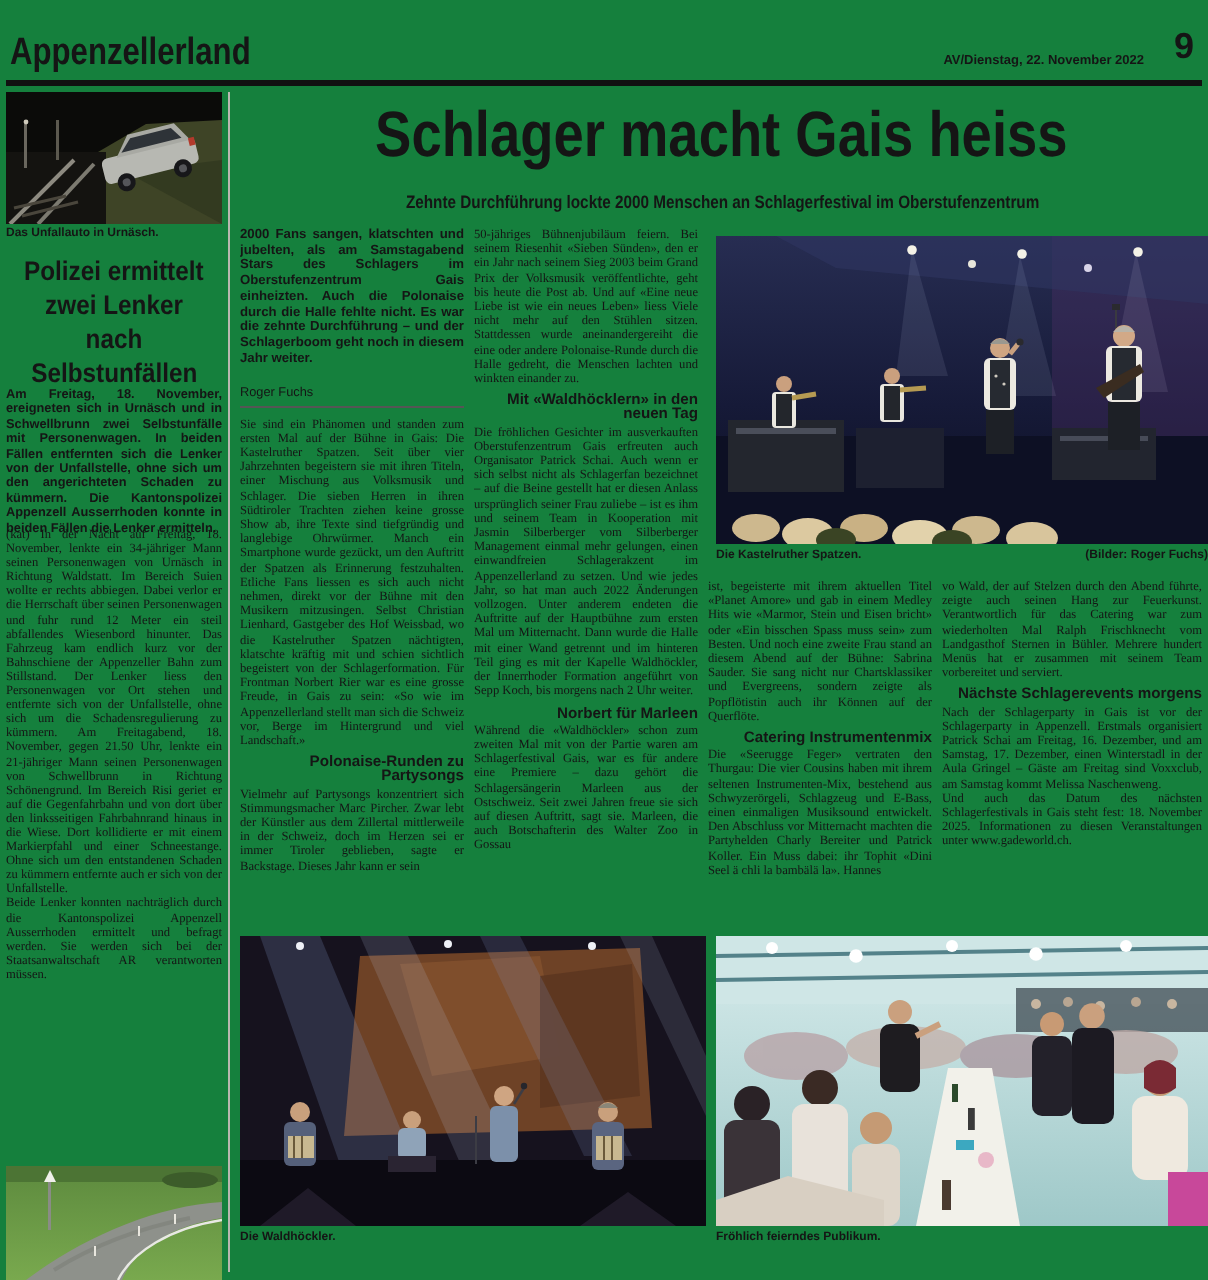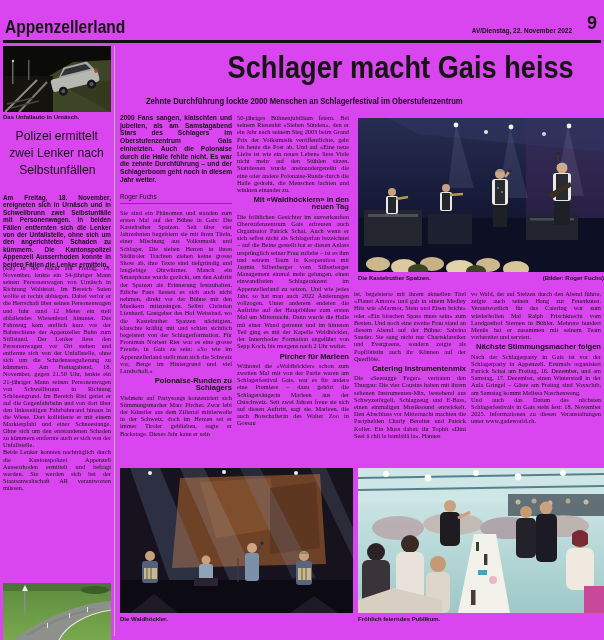--- a/index.html
+++ b/index.html
@@ -1,46 +1,46 @@
 <!DOCTYPE html>
 <html><head>
 <meta charset="utf-8">
 <style>
   html,body{margin:0;padding:0;background:#d8d6d0;}
-  .page{position:relative;width:604px;height:640px;background:#d946ef;overflow:hidden;
+  .page{position:relative;width:604px;height:640px;background:#15803d;overflow:hidden;
         font-family:"Liberation Sans",sans-serif;color:#151515;}
   .abs{position:absolute;}
   .condensed{display:inline-block;transform:scaleX(0.82);transform-origin:left center;white-space:nowrap;}
   .condensed-c{display:inline-block;transform:scaleX(0.85);transform-origin:center;white-space:nowrap;}
 
   
   .section-title{left:5px;top:16px;font-size:19px;font-weight:700;}
   .dateline{right:32px;top:27px;font-size:6.5px;font-weight:700;}
   .page-number{right:7px;top:13px;font-size:18px;font-weight:700;}
   .header-rule{left:3px;right:3px;top:40px;height:2.6px;background:#111;}
 
   
   .photo{display:block;}
   .photo svg{display:block;width:100%;height:100%;}
   .caption{font-size:6px;font-weight:700;line-height:7px;}
 
   
   .photo-accident{left:3px;top:46px;width:108px;height:66px;}
   .cap-accident{left:3px;top:114px;width:108px;}
-  .left-headline{left:2px;top:127px;width:110px;text-align:center;font-size:13.5px;line-height:17px;font-weight:400;}
+  .left-headline{left:2px;top:127px;width:110px;text-align:center;font-size:13.5px;line-height:17px;font-weight:700;}
   .left-headline span{display:inline-block;transform:scaleX(0.9);transform-origin:center;}
   .left-lead{left:3px;top:194px;width:108px;font-size:6.4px;line-height:7.4px;font-weight:700;text-align:justify;}
   .left-body{left:3px;top:264px;width:108px;font-family:"Liberation Serif",serif;font-size:6.3px;line-height:7.1px;text-align:justify;}
   .left-body p{margin:0;}
   .photo-road{left:3px;top:583px;width:108px;height:57px;}
   .v-divider{left:114px;top:46px;bottom:4px;width:1px;background:#b9b7b0;}
 
   
-  .main-headline{left:118px;top:50px;width:486px;text-align:right;font-size:32px;font-weight:700;line-height:34px;}
-  .main-subtitle{left:118px;top:96px;width:486px;text-align:left;font-size:9px;font-weight:700;}
+  .main-headline{left:118px;top:50px;width:486px;text-align:center;font-size:32px;font-weight:700;line-height:34px;}
+  .main-subtitle{left:118px;top:96px;width:486px;text-align:center;font-size:9px;font-weight:700;}
   .col{position:absolute;top:114px;height:352px;overflow:hidden;font-family:"Liberation Serif",serif;
        font-size:6.3px;line-height:7.2px;text-align:justify;}
   .col p{margin:0;}
   .col1{left:120px;width:112px;}
   .col2{left:237px;width:112px;}
   .col3{left:354px;top:290px;height:178px;width:112px;}
   .col4{left:471px;top:290px;height:178px;width:130px;}
   .lead{font-family:"Liberation Sans",sans-serif;font-weight:700;font-size:6.6px;line-height:7.7px;text-align:justify;margin:0;}
   .byline{font-family:"Liberation Sans",sans-serif;font-size:6.4px;margin:10px 0 5px;padding-bottom:2px;border-bottom:0.5px solid #555;}
   .subhead{font-family:"Liberation Sans",sans-serif;font-weight:700;font-size:7.6px;text-align:right;margin:3px 0 2px;}
@@ -126,29 +126,29 @@
 
   <div class="abs v-divider"></div>
 
   <h1 class="abs main-headline" style="margin:0;"><span class="condensed-c">Schlager macht Gais heiss</span></h1>
   <div class="abs main-subtitle"><span class="condensed-c">Zehnte Durchführung lockte 2000 Menschen an Schlagerfestival im Oberstufenzentrum</span></div>
 
   <div class="abs col col1">
     <p class="lead">2000 Fans sangen, klatschten und jubelten, als am Samstagabend Stars des Schlagers im Oberstufenzentrum Gais einheizten. Auch die Polonaise durch die Halle fehlte nicht. Es war die zehnte Durchführung – und der Schlagerboom geht noch in diesem Jahr weiter.</p>
     <div class="byline">Roger Fuchs</div>
     <p>Sie sind ein Phänomen und standen zum ersten Mal auf der Bühne in Gais: Die Kastelruther Spatzen. Seit über vier Jahrzehnten begeistern sie mit ihren Titeln, einer Mischung aus Volksmusik und Schlager. Die sieben Herren in ihren Südtiroler Trachten ziehen keine grosse Show ab, ihre Texte sind tiefgründig und langlebige Ohrwürmer. Manch ein Smartphone wurde gezückt, um den Auftritt der Spatzen als Erinnerung festzuhalten. Etliche Fans liessen es sich auch nicht nehmen, direkt vor der Bühne mit den Musikern mitzusingen. Selbst Christian Lienhard, Gastgeber des Hof Weissbad, wo die Kastelruther Spatzen nächtigten, klatschte kräftig mit und schien sichtlich begeistert von der Schlagerformation. Für Frontman Norbert Rier war es eine grosse Freude, in Gais zu sein: «So wie im Appenzellerland stellt man sich die Schweiz vor, Berge im Hintergrund und viel Landschaft.»</p>
-    <div class="subhead">Polonaise-Runden zu Schlagers</div>
+    <div class="subhead">Polonaise-Runden zu Partysongs</div>
     <p>Vielmehr auf Partysongs konzentriert sich Stimmungsmacher Marc Pircher. Zwar lebt der Künstler aus dem Zillertal mittlerweile in der Schweiz, doch im Herzen sei er immer Tiroler geblieben, sagte er Backstage. Dieses Jahr kann er sein</p>
   </div>
 
   <div class="abs col col2">
     <p>50-jähriges Bühnenjubiläum feiern. Bei seinem Riesenhit «Sieben Sünden», den er ein Jahr nach seinem Sieg 2003 beim Grand Prix der Volksmusik veröffentlichte, geht bis heute die Post ab. Und auf «Eine neue Liebe ist wie ein neues Leben» liess Viele nicht mehr auf den Stühlen sitzen. Stattdessen wurde aneinandergereiht die eine oder andere Polonaise-Runde durch die Halle gedreht, die Menschen lachten und winkten einander zu.</p>
     <div class="subhead">Mit «Waldhöcklern» in den neuen Tag</div>
     <p>Die fröhlichen Gesichter im ausverkauften Oberstufenzentrum Gais erfreuten auch Organisator Patrick Schai. Auch wenn er sich selbst nicht als Schlagerfan bezeichnet – auf die Beine gestellt hat er diesen Anlass ursprünglich seiner Frau zuliebe – ist es ihm und seinem Team in Kooperation mit Jasmin Silberberger vom Silberberger Management einmal mehr gelungen, einen einwandfreien Schlagerakzent im Appenzellerland zu setzen. Und wie jedes Jahr, so hat man auch 2022 Änderungen vollzogen. Unter anderem endeten die Auftritte auf der Hauptbühne zum ersten Mal um Mitternacht. Dann wurde die Halle mit einer Wand getrennt und im hinteren Teil ging es mit der Kapelle Waldhöckler, der Innerrhoder Formation angeführt von Sepp Koch, bis morgens nach 2 Uhr weiter.</p>
-    <div class="subhead">Pircher für Marleen</div>
+    <div class="subhead">Norbert für Marleen</div>
     <p>Während die «Waldhöckler» schon zum zweiten Mal mit von der Partie waren am Schlagerfestival Gais, war es für andere eine Premiere – dazu gehört die Schlagersängerin Marleen aus der Ostschweiz. Seit zwei Jahren freue sie sich auf diesen Auftritt, sagt sie. Marleen, die auch Botschafterin des Walter Zoo in Gossau</p>
   </div>
 
   <div class="abs photo photo-spatzen">
     <svg viewBox="0 0 246 154" preserveAspectRatio="none">
       <defs>
         <linearGradient id="spzbg" x1="0" y1="0" x2="0" y2="1">
           <stop offset="0" stop-color="#272d52"></stop>
             <stop offset="0.55" stop-color="#161a38"></stop>
             <stop offset="1" stop-color="#0b0e20"></stop>
@@ -222,21 +222,21 @@
   </div>
 
   <div class="abs col col3">
     <p>ist, begeisterte mit ihrem aktuellen Titel «Planet Amore» und gab in einem Medley Hits wie «Marmor, Stein und Eisen bricht» oder «Ein bisschen Spass muss sein» zum Besten. Und noch eine zweite Frau stand an diesem Abend auf der Bühne: Sabrina Sauder. Sie sang nicht nur Chartsklassiker und Evergreens, sondern zeigte als Popflötistin auch ihr Können auf der Querflöte.</p>
     <div class="subhead">Catering Instrumentenmix</div>
     <p>Die «Seerugge Feger» vertraten den Thurgau: Die vier Cousins haben mit ihrem seltenen Instrumenten-Mix, bestehend aus Schwyzerörgeli, Schlagzeug und E-Bass, einen einmaligen Musiksound entwickelt. Den Abschluss vor Mitternacht machten die Partyhelden Charly Bereiter und Patrick Koller. Ein Muss dabei: ihr Tophit «Dini Seel ä chli la bambälä la». Hannes</p>
   </div>
 
   <div class="abs col col4">
     <p>vo Wald, der auf Stelzen durch den Abend führte, zeigte auch seinen Hang zur Feuerkunst. Verantwortlich für das Catering war zum wiederholten Mal Ralph Frischknecht vom Landgasthof Sternen in Bühler. Mehrere hundert Menüs hat er zusammen mit seinem Team vorbereitet und serviert.</p>
-    <div class="subhead">Nächste Stimmungsmacher folgen</div>
+    <div class="subhead">Nächste Schlagerevents morgens</div>
     <p>Nach der Schlagerparty in Gais ist vor der Schlagerparty in Appenzell. Erstmals organisiert Patrick Schai am Freitag, 16. Dezember, und am Samstag, 17. Dezember, einen Winterstadl in der Aula Gringel – Gäste am Freitag sind Voxxclub, am Samstag kommt Melissa Naschenweng.</p>
     <p>Und auch das Datum des nächsten Schlagerfestivals in Gais steht fest: 18. November 2025. Informationen zu diesen Veranstaltungen unter www.gadeworld.ch.</p>
   </div>
 
   <div class="abs photo photo-waldhoeckler">
     <svg viewBox="0 0 233 145" preserveAspectRatio="none">
       <rect width="233" height="145" fill="#16121e"></rect>
       <polygon points="60,10 200,6 206,96 52,100" fill="#6e4226"></polygon>
       <polygon points="80,14 150,10 160,60 96,70" fill="#83512e" opacity="0.8"></polygon>
       <polygon points="150,20 196,14 200,80 150,86" fill="#5c3620" opacity="0.9"></polygon>

